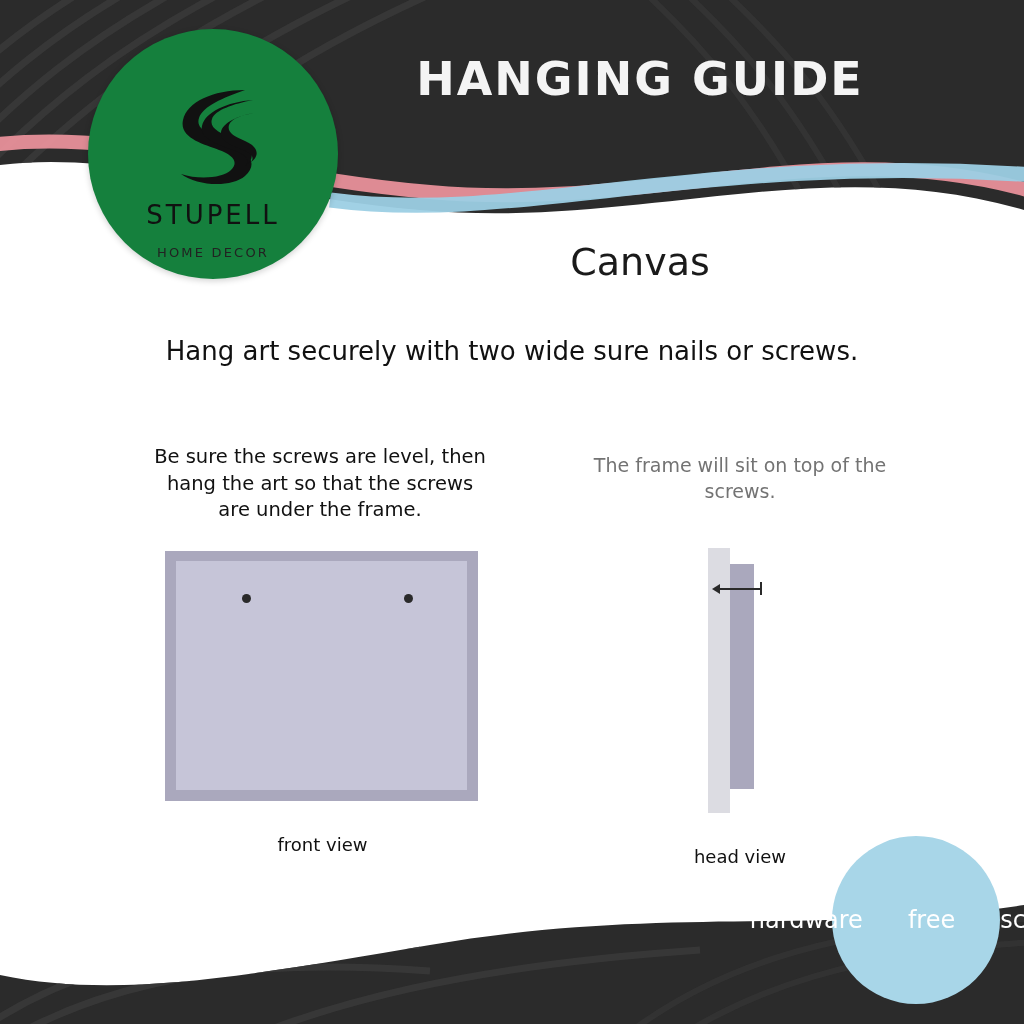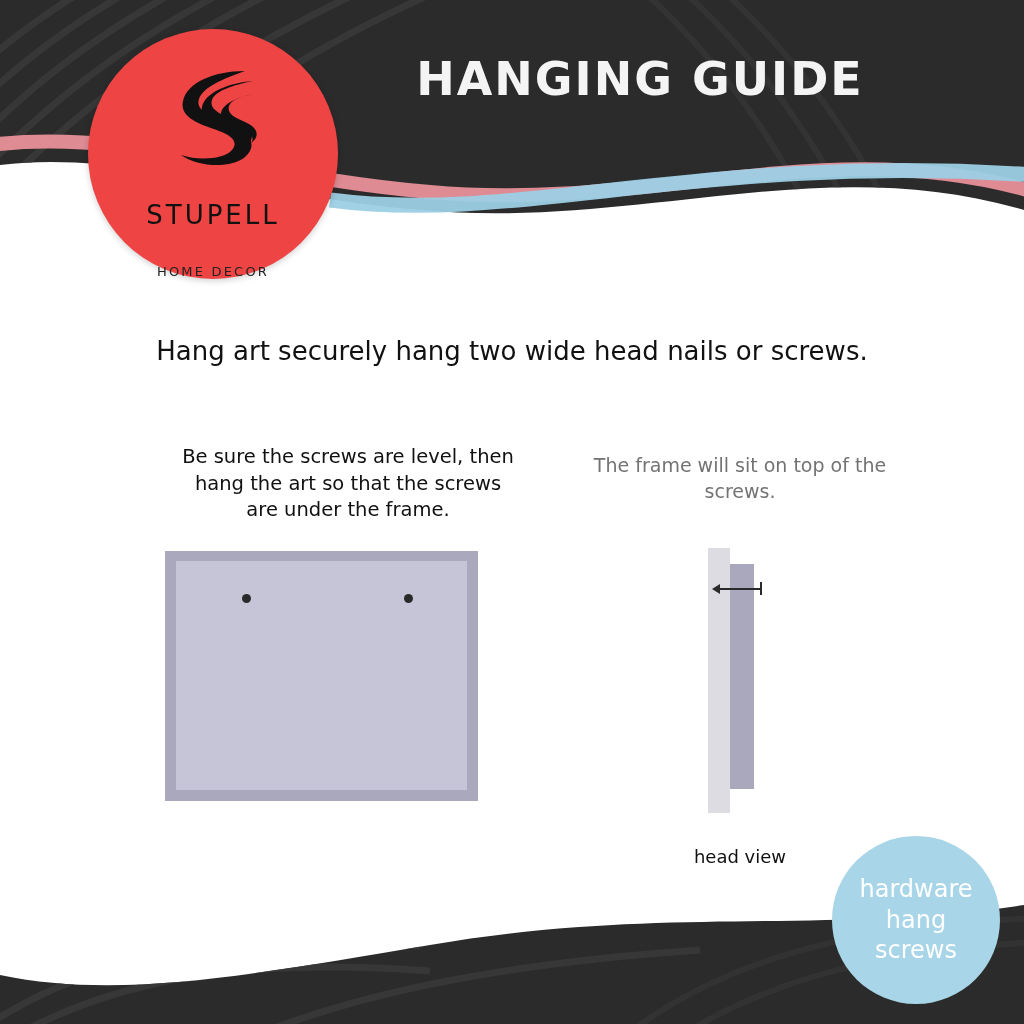--- a/index.html
+++ b/index.html
@@ -43,26 +43,26 @@
   }
 
   
   .logo-badge {
     position: absolute;
     left: 88px;
     top: 29px;
     width: 250px;
     height: 250px;
     border-radius: 50%;
-    background: #ef4444;
+    background: #15803d;
     box-shadow: 0 2px 6px rgba(0,0,0,0.18);
     display: flex;
     flex-direction: column;
     align-items: center;
-    justify-content: space-between;
+    justify-content: center;
     padding-top: 28px;
   }
   .logo-mark { width: 120px; height: 120px; }
   .logo-name {
     font-size: 26px;
     letter-spacing: 3px;
     color: #111;
     font-family: "DejaVu Sans", sans-serif;
     margin-top: 4px;
   }
@@ -100,21 +100,20 @@
   .caption-left {
     position: absolute;
     top: 444px;
     left: 150px;
     width: 340px;
     text-align: center;
     font-size: 19.5px;
     line-height: 1.37;
     color: #111;
     font-family: "DejaVu Sans", sans-serif;
-    margin-left: 28px;
   }
 
   .caption-right {
     position: absolute;
     top: 452px;
     left: 580px;
     width: 320px;
     text-align: center;
     font-size: 19px;
     line-height: 1.37;
@@ -224,28 +223,29 @@
   
   .hardware-badge {
     position: absolute;
     right: 24px;
     bottom: 20px;
     width: 168px;
     height: 168px;
     border-radius: 50%;
     background: #a8d6e8;
     display: flex;
-    flex-direction: column;
+    flex-direction: row;
     align-items: center;
     justify-content: center;
     color: #ffffff;
     font-size: 24px;
     line-height: 1.28;
     text-align: right;
     font-family: "DejaVu Sans", sans-serif;
+    gap: 45px;
   }
 </style>
 </head>
 <body>
 
 <div class="page">
 
   <svg class="bg-svg" viewBox="0 0 1024 1024">
     <defs>
       <clipPath id="topclip">
@@ -298,41 +298,43 @@
   <div class="logo-badge">
     <svg class="logo-mark" viewBox="0 0 120 120">
       <path d="M92,14 C60,14 34,26 30,44 C26,62 50,68 66,74 C80,79 86,86 78,94 C70,102 46,104 28,98 C44,110 78,112 92,100 C106,88 96,74 76,66 C58,59 42,54 46,42 C50,30 70,22 92,14 Z" fill="#111"></path>
       <path d="M100,24 C74,26 52,36 49,50 C46,63 66,69 80,74 C92,78 98,84 92,90 C104,82 100,70 82,63 C66,57 56,52 59,43 C62,34 80,28 100,24 Z" fill="#111"></path>
       <path d="M106,36 C86,39 70,46 68,56 C66,65 80,70 90,74 C98,77 102,81 98,86 C108,79 104,70 92,65 C80,60 74,56 76,49 C78,42 92,38 106,36 Z" fill="#111"></path>
     </svg>
     <div class="logo-name">STUPELL</div>
     <div class="logo-sub">HOME DECOR</div>
   </div>
 
-
-  <div class="instruction">Hang art securely hang two wide head nails or screws.</div>
+  <div class="subject">Canvas</div>
+
+  <div class="instruction">Hang art securely with two wide sure nails or screws.</div>
 
   <div class="caption-left">Be sure the screws are level, then hang the art so that the screws are under the frame.</div>
   <div class="caption-right">The frame will sit on top of the screws.</div>
 
   <div class="front-view">
     <div class="front-view-inner">
       <div class="screw-dot left"></div>
       <div class="screw-dot right"></div>
     </div>
   </div>
+  <div class="label-front">front view</div>
 
   <div class="side-view">
     <div class="side-wall"></div>
     <div class="side-frame"></div>
     <div class="side-nail"></div>
     <div class="side-nail-head"></div>
     <div class="side-nail-tip"></div>
   </div>
   <div class="label-side">head view</div>
 
   <div class="hardware-badge">
     <span>hardware</span>
-    <span>hang</span>
+    <span>free</span>
     <span>screws</span>
   </div>
 
 </div>
 
 </body></html>

